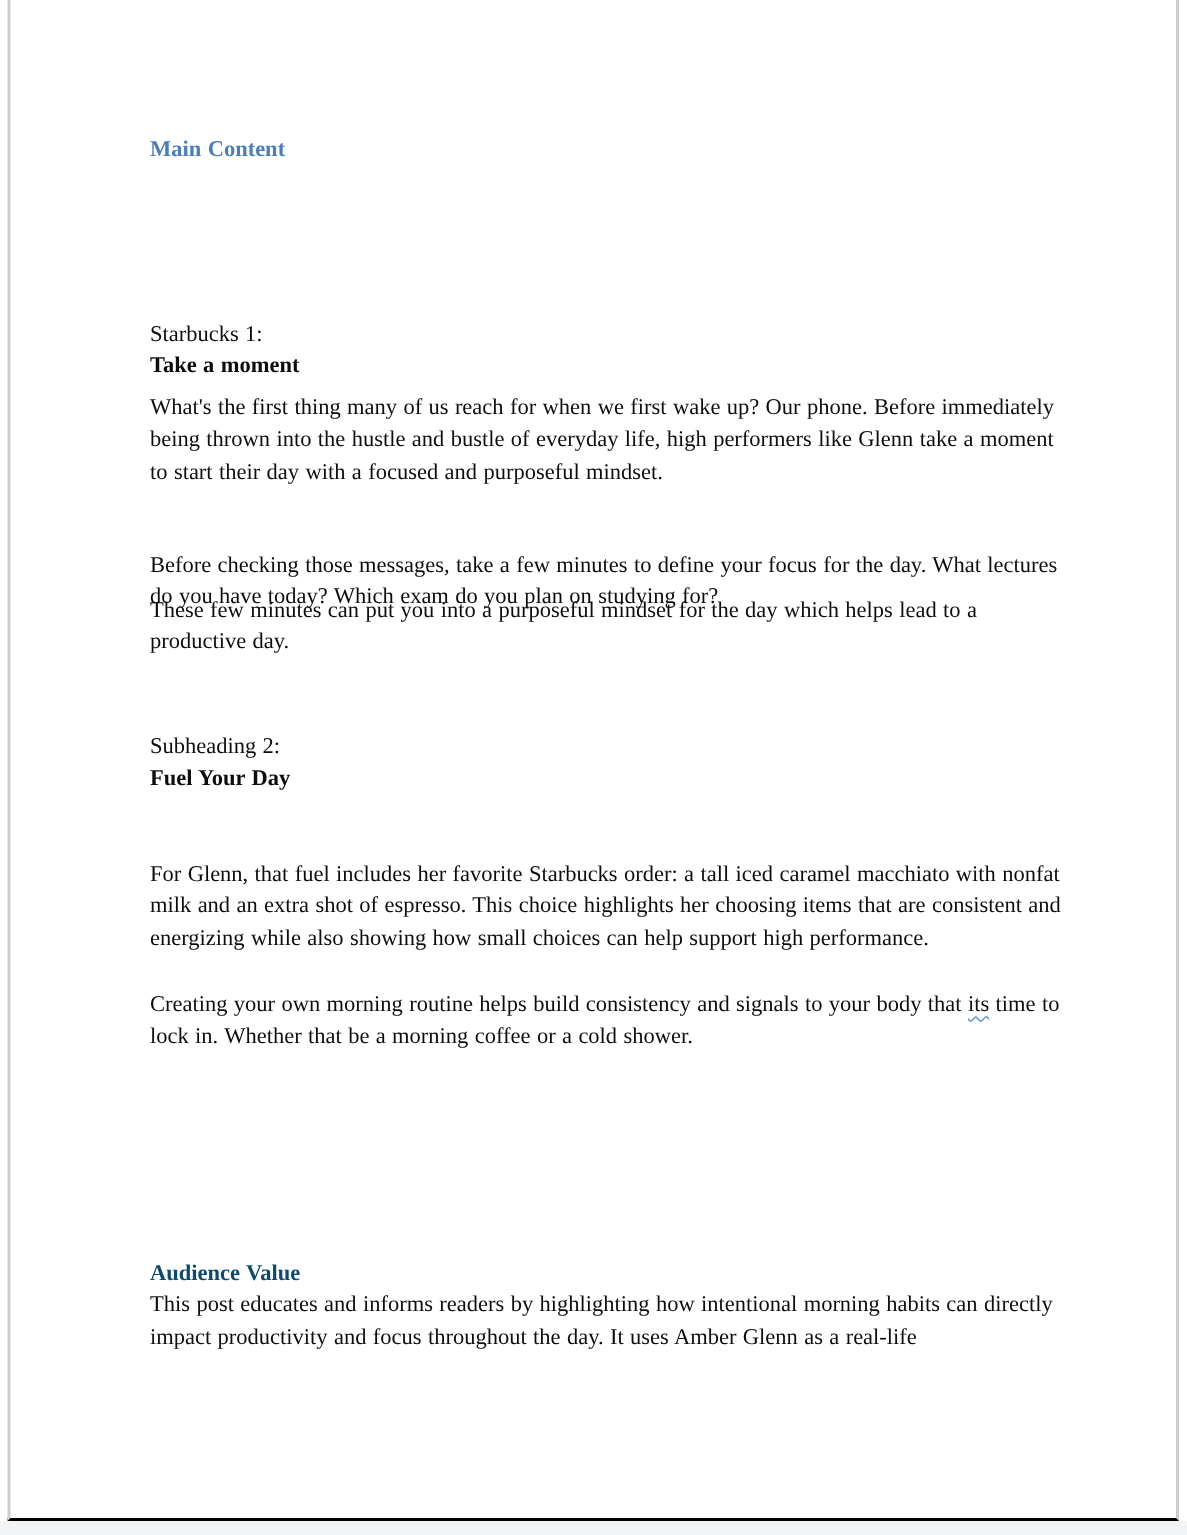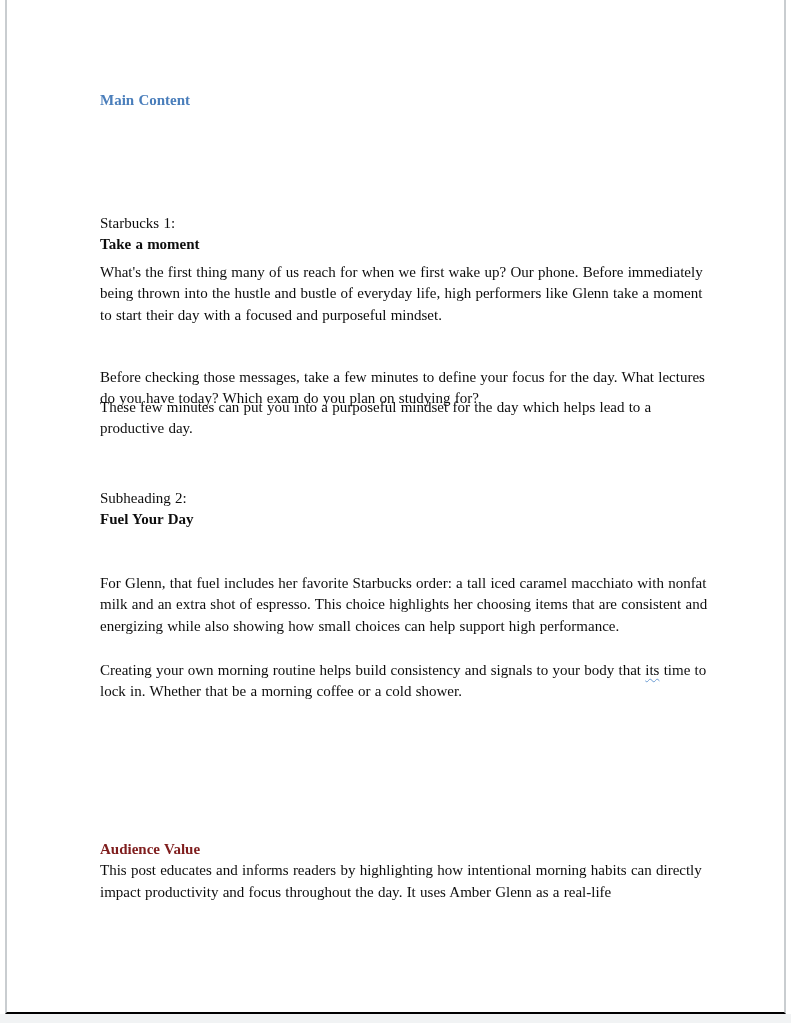--- a/index.html
+++ b/index.html
@@ -90,19 +90,19 @@
     <div>Subheading 2:</div>
     <div class="bold">Fuel Your Day</div>
   </div>
 
 
   <div class="block b-p5">For Glenn, that fuel includes her favorite Starbucks order: a tall iced caramel macchiato with nonfat milk and an extra shot of espresso. This choice highlights her choosing items that are consistent and energizing while also showing how small choices can help support high performance.</div>
 
   <div class="block b-p6"><span>Creating your own morning routine helps build consistency and signals to your body that </span><span class="squiggle">its</span><span> time to lock in. Whether that be a morning coffee or a cold shower.</span></div>
 
   <div class="block b-audience">
-    <div class="heading-blue" style="color: #7f1d1d;">Audience Value</div>
+    <div class="heading-blue" style="color: #0c4a6e;">Audience Value</div>
     <div>This post educates and informs readers by highlighting how intentional morning habits can directly impact productivity and focus throughout the day. It uses Amber Glenn as a real-life</div>
   </div>
 
 </div>
 
 <div class="page-gap"></div>
 
 </body></html>

